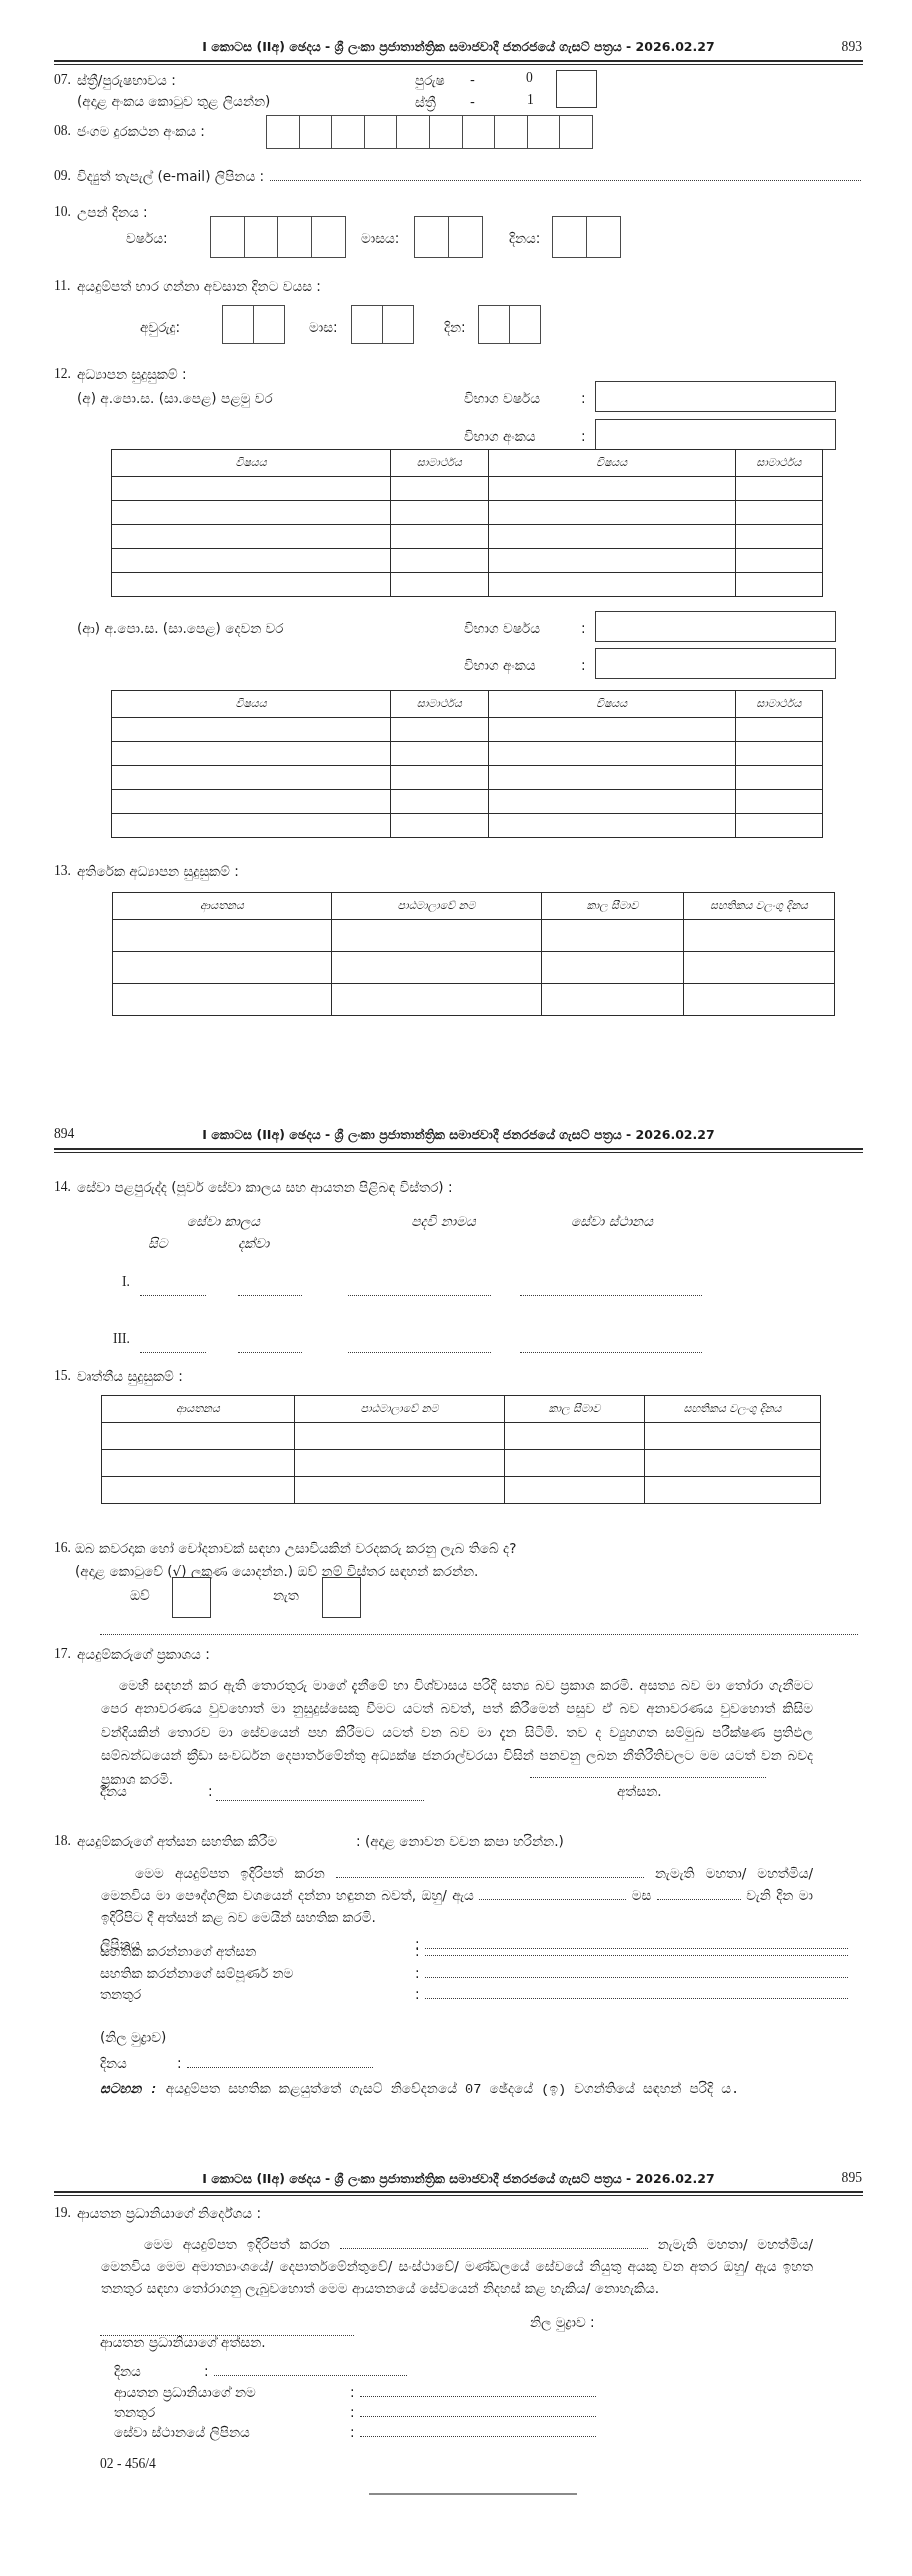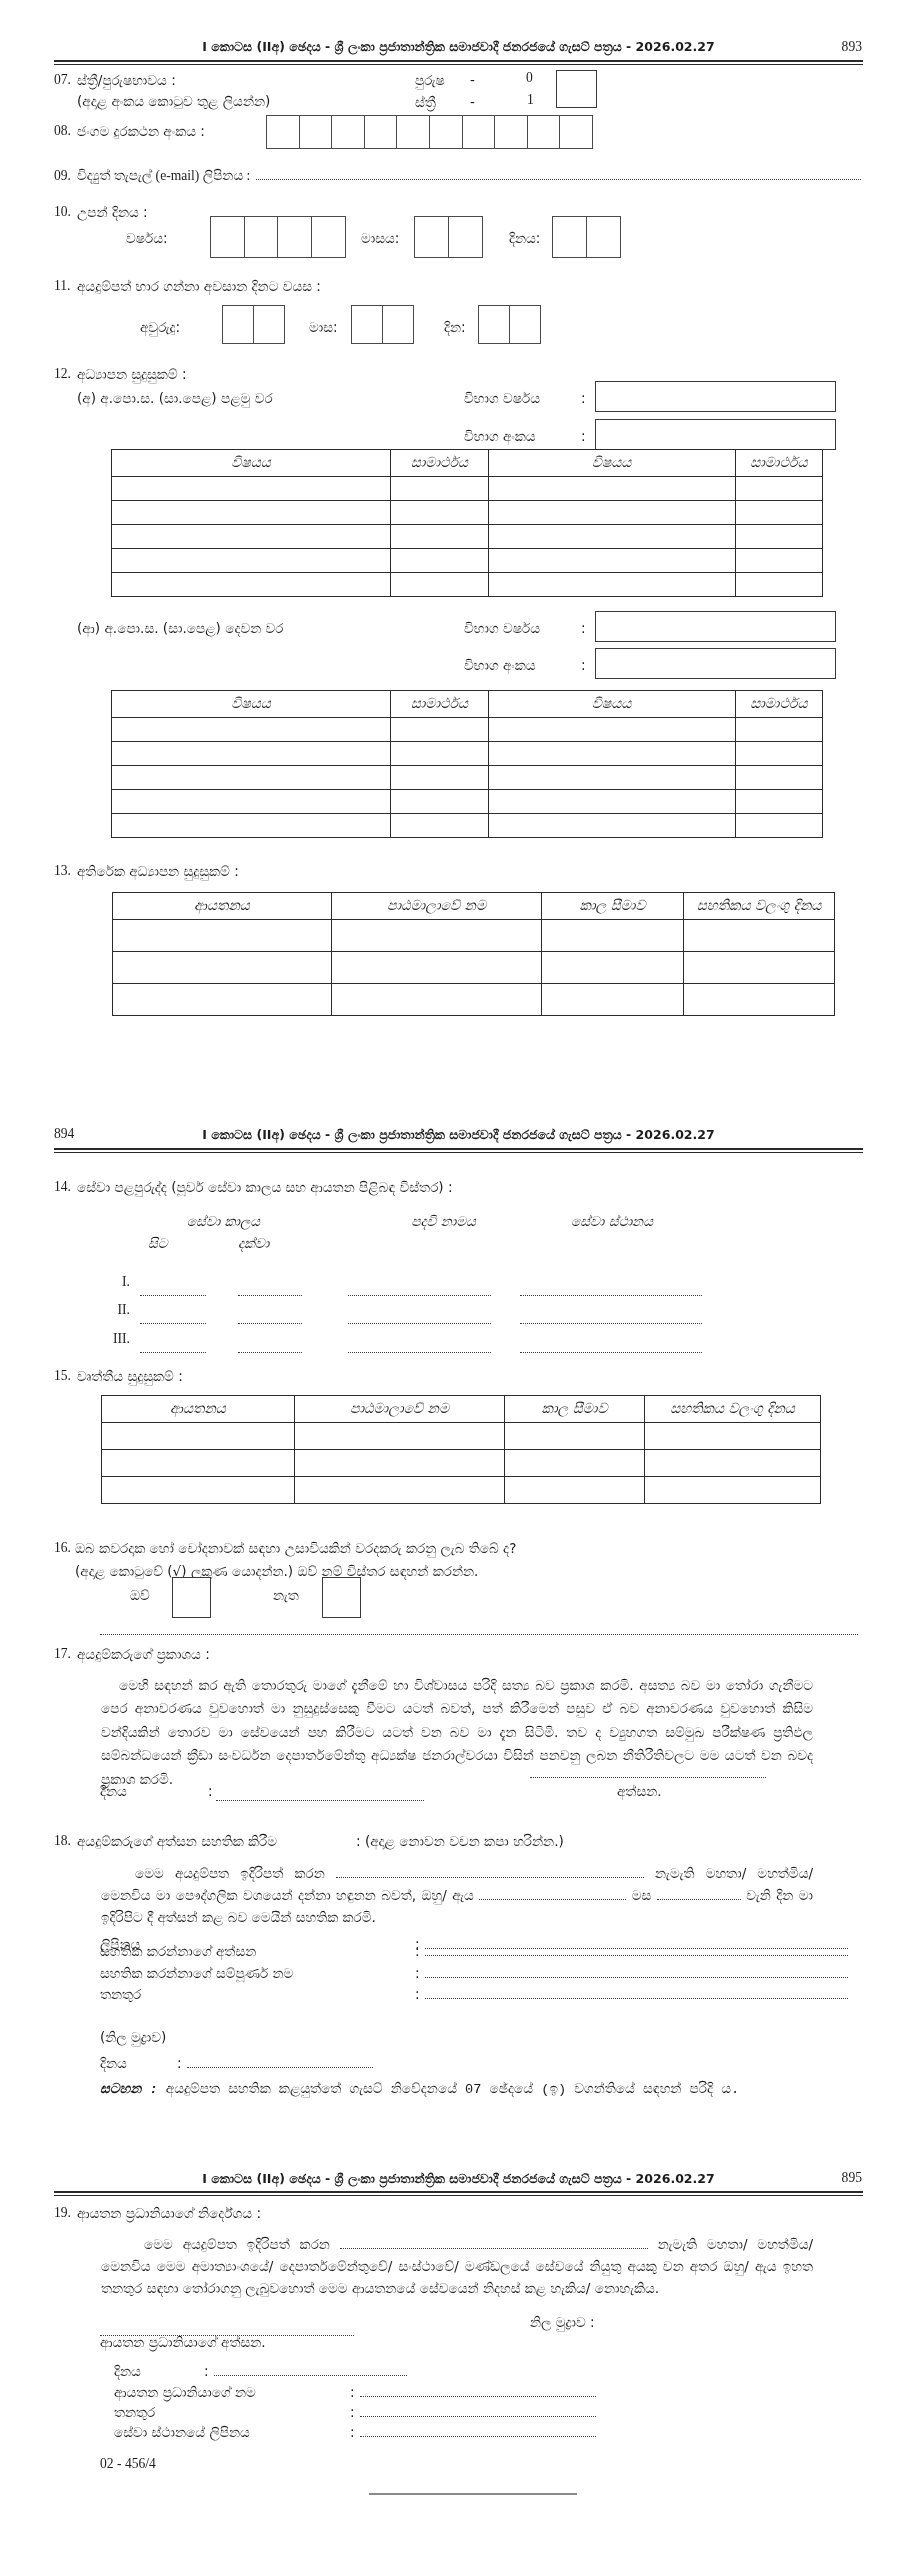--- a/index.html
+++ b/index.html
@@ -18,23 +18,23 @@
   .cell{width:32px;height:31.5px;border:1.4px solid #4a4a4a;margin-left:-1.4px;background:#fff;}
   .cell:first-child{margin-left:0;}
   .dcell{width:33px;height:40px;border:1.4px solid #4a4a4a;margin-left:-1.4px;background:#fff;}
   .dcell:first-child{margin-left:0;}
   .acell{width:30px;height:37px;border:1.4px solid #4a4a4a;margin-left:-1.4px;background:#fff;}
   .acell:first-child{margin-left:0;}
   .bigbox{border:1.8px solid #3a3a3a;background:#fff;}
   .sqbox{border:1.4px solid #3a3a3a;background:#fff;}
   table.frm{border-collapse:collapse;border:1.8px solid #2b2b2b;table-layout:fixed;}
   table.frm th,table.frm td{border:1.3px solid #2b2b2b;padding:1.4px 4.3px;}
-  table.frm th{font-weight:normal;font-style:italic;text-align:center;height:23px;font-size:14px;}
+  table.frm th{font-weight:normal;font-style:italic;text-align:center;height:23px;font-size:11px;}
   .flexrow{display:flex;align-items:baseline;}
-  .nowrap{white-space:nowrap;font-family:Liberation Serif, serif;}
+  .nowrap{white-space:nowrap;}
   .just{text-align:justify;}
 </style>
 </head>
 <body>
 
 <div id="page">
 
   <div class="abs b center" style="top:39px;left:54px;width:809px;font-size:12.5px;">I කොටස (IIඅ) ඡෙදය - ශ්‍රී ලංකා ප්‍රජාතාන්ත්‍රික සමාජවාදී ජනරජයේ ගැසට් පත්‍රය - 2026.02.27</div>
   <div class="abs serif" style="top:39px;left:830px;width:32px;font-size:13.6px;text-align:right;">893</div>
   <div class="abs dbl-rule" style="top:60px;left:54px;width:809px;"></div>
@@ -271,27 +271,20 @@
   <div class="abs i" style="top:1235px;left:148px;">සිට</div>
   <div class="abs i" style="top:1235px;left:238px;">දක්වා</div>
 
   <div class="abs" style="top:1274px;left:0;width:912px;height:17px;">
     <span class="abs serif right" style="left:100px;width:30px;">I.</span>
     <span class="abs blank" style="left:140px;width:66px;top:10px;"></span>
     <span class="abs blank" style="left:238px;width:64px;top:10px;"></span>
     <span class="abs blank" style="left:348px;width:143px;top:10px;"></span>
     <span class="abs blank" style="left:520px;width:182px;top:10px;"></span>
   </div>
-  <div class="abs" style="top:1302px;left:0;width:912px;height:17px;">
-    <span class="abs serif right" style="left:100px;width:30px;">II.</span>
-    <span class="abs blank" style="left:140px;width:66px;top:10px;"></span>
-    <span class="abs blank" style="left:238px;width:64px;top:10px;"></span>
-    <span class="abs blank" style="left:348px;width:143px;top:10px;"></span>
-    <span class="abs blank" style="left:520px;width:182px;top:10px;"></span>
-  </div>
   <div class="abs" style="top:1331px;left:0;width:912px;height:17px;">
     <span class="abs serif right" style="left:100px;width:30px;">III.</span>
     <span class="abs blank" style="left:140px;width:66px;top:10px;"></span>
     <span class="abs blank" style="left:238px;width:64px;top:10px;"></span>
     <span class="abs blank" style="left:348px;width:143px;top:10px;"></span>
     <span class="abs blank" style="left:520px;width:182px;top:10px;"></span>
   </div>
 
   <div class="abs serif" style="top:1368px;left:54px;">15.</div>
   <div class="abs" style="top:1368px;left:77px;">වෘත්තීය සුදුසුකම් :</div>

